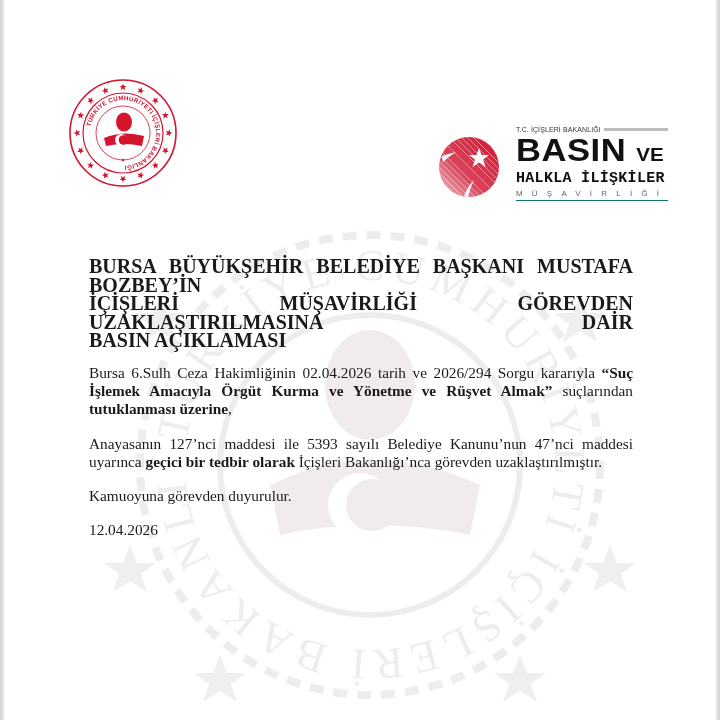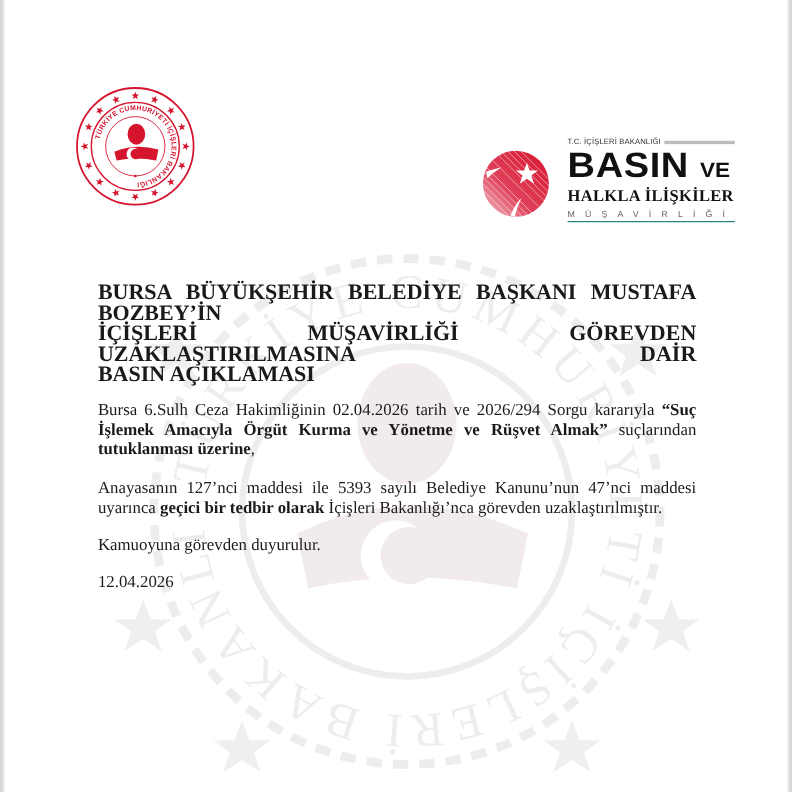--- a/index.html
+++ b/index.html
@@ -36,21 +36,21 @@
     height: 10px;
   }
   .logo-top .bar { flex: 1; height: 3px; background: #bdbdbd; }
   .logo-basin {
     font-family: "Liberation Sans", sans-serif; font-weight: 900; color: #111;
     font-size: 32px; line-height: 30px; margin-top: 1px; letter-spacing: 0.5px;
     transform: scaleX(1.08); transform-origin: left;
   }
   .logo-basin .ve { font-size: 19px; letter-spacing: 0; }
   .logo-halkla {
-    font-family: Liberation Serif, serif; font-weight: 900; color: #111;
+    font-family: Liberation Mono, monospace; font-weight: 900; color: #111;
     font-size: 15px; line-height: 17px; letter-spacing: 0.3px;
   }
   .logo-mus {
     font-family: "Liberation Sans", sans-serif; color: #666; font-size: 8px;
     letter-spacing: 9.2px; margin-top: 2px; padding-bottom: 2px;
     border-bottom: 1px solid #0f766e; white-space: nowrap;
   }
 
   
   .doc { position: absolute; left: 89px; top: 257px; width: 544px; }

